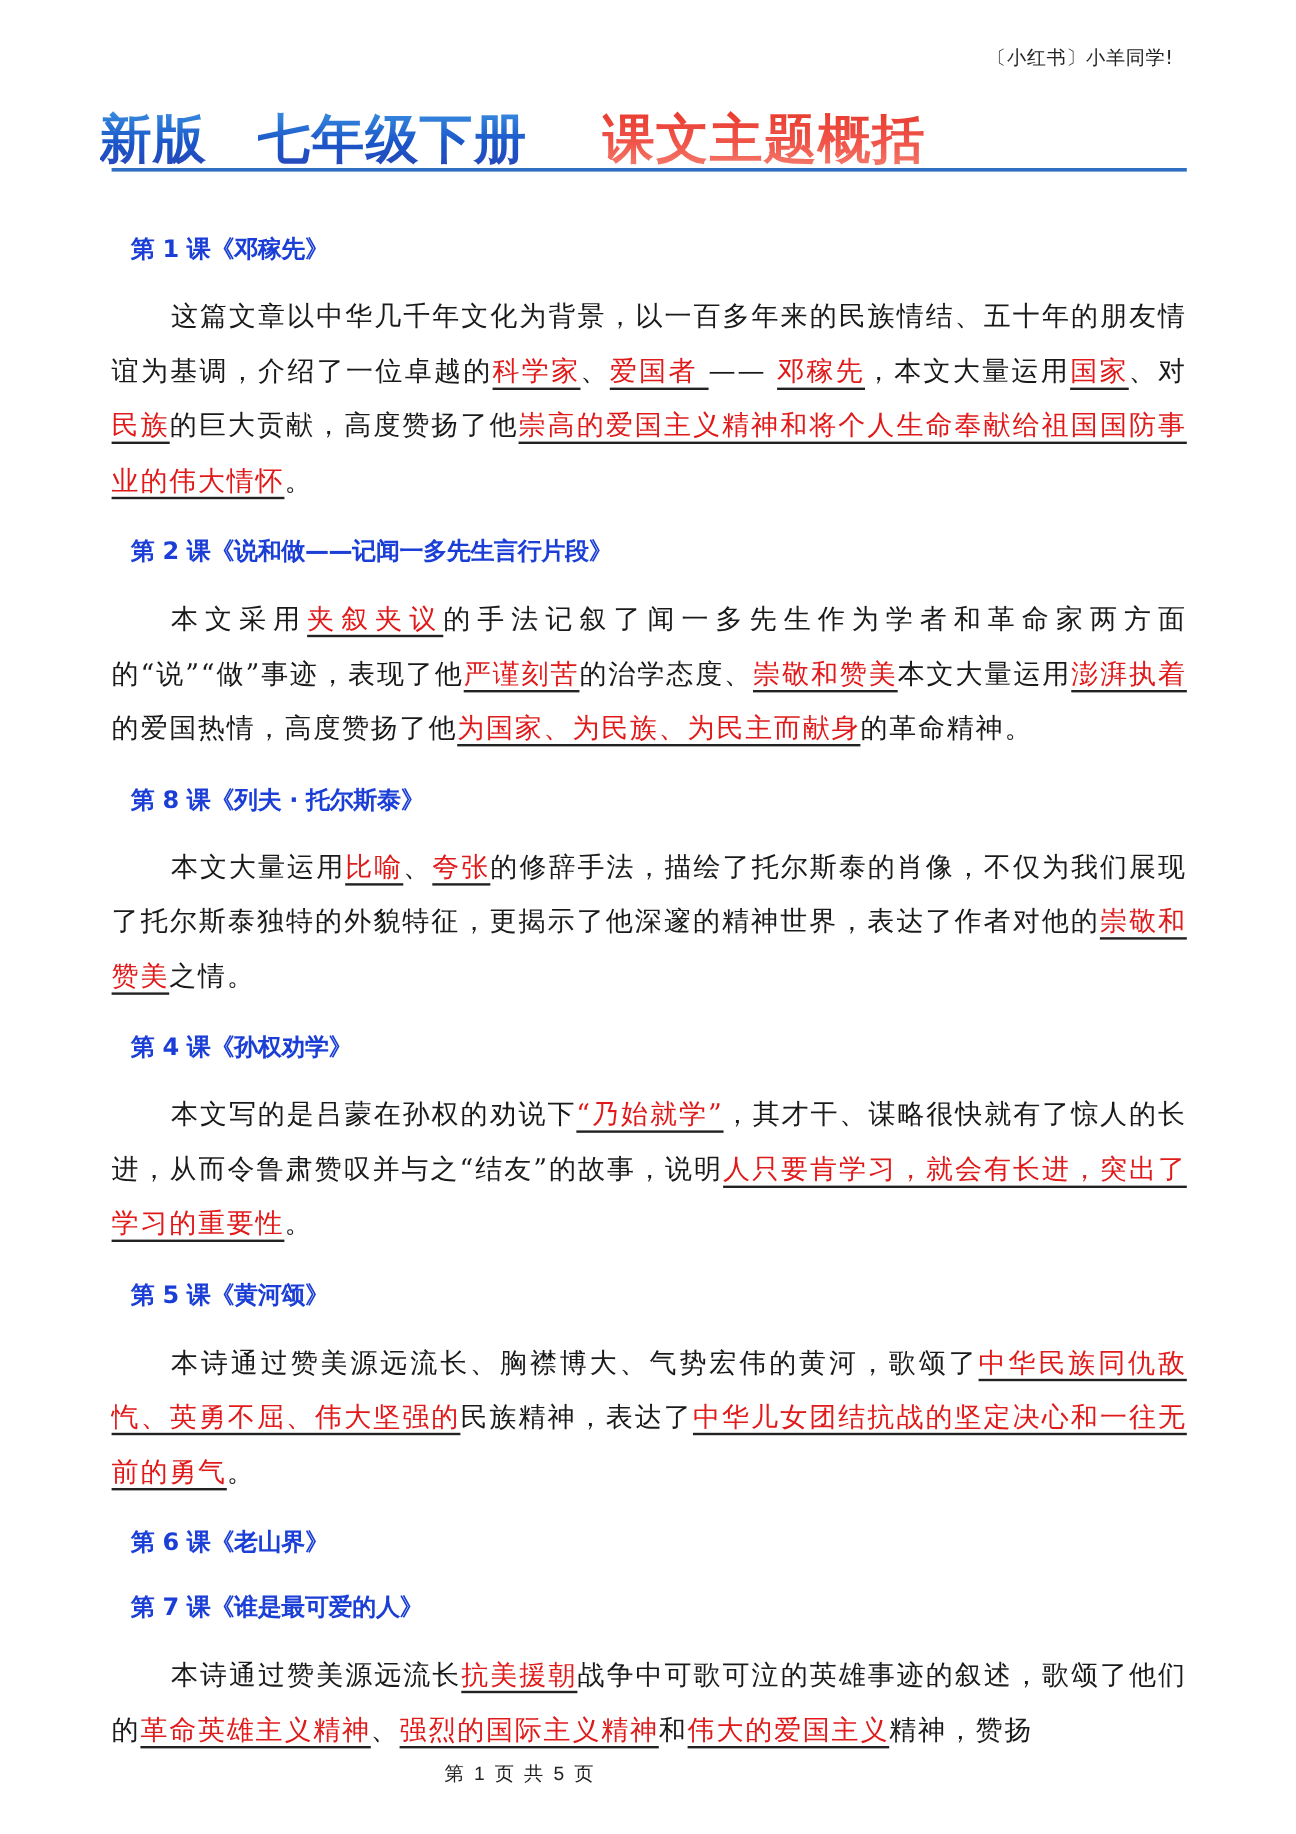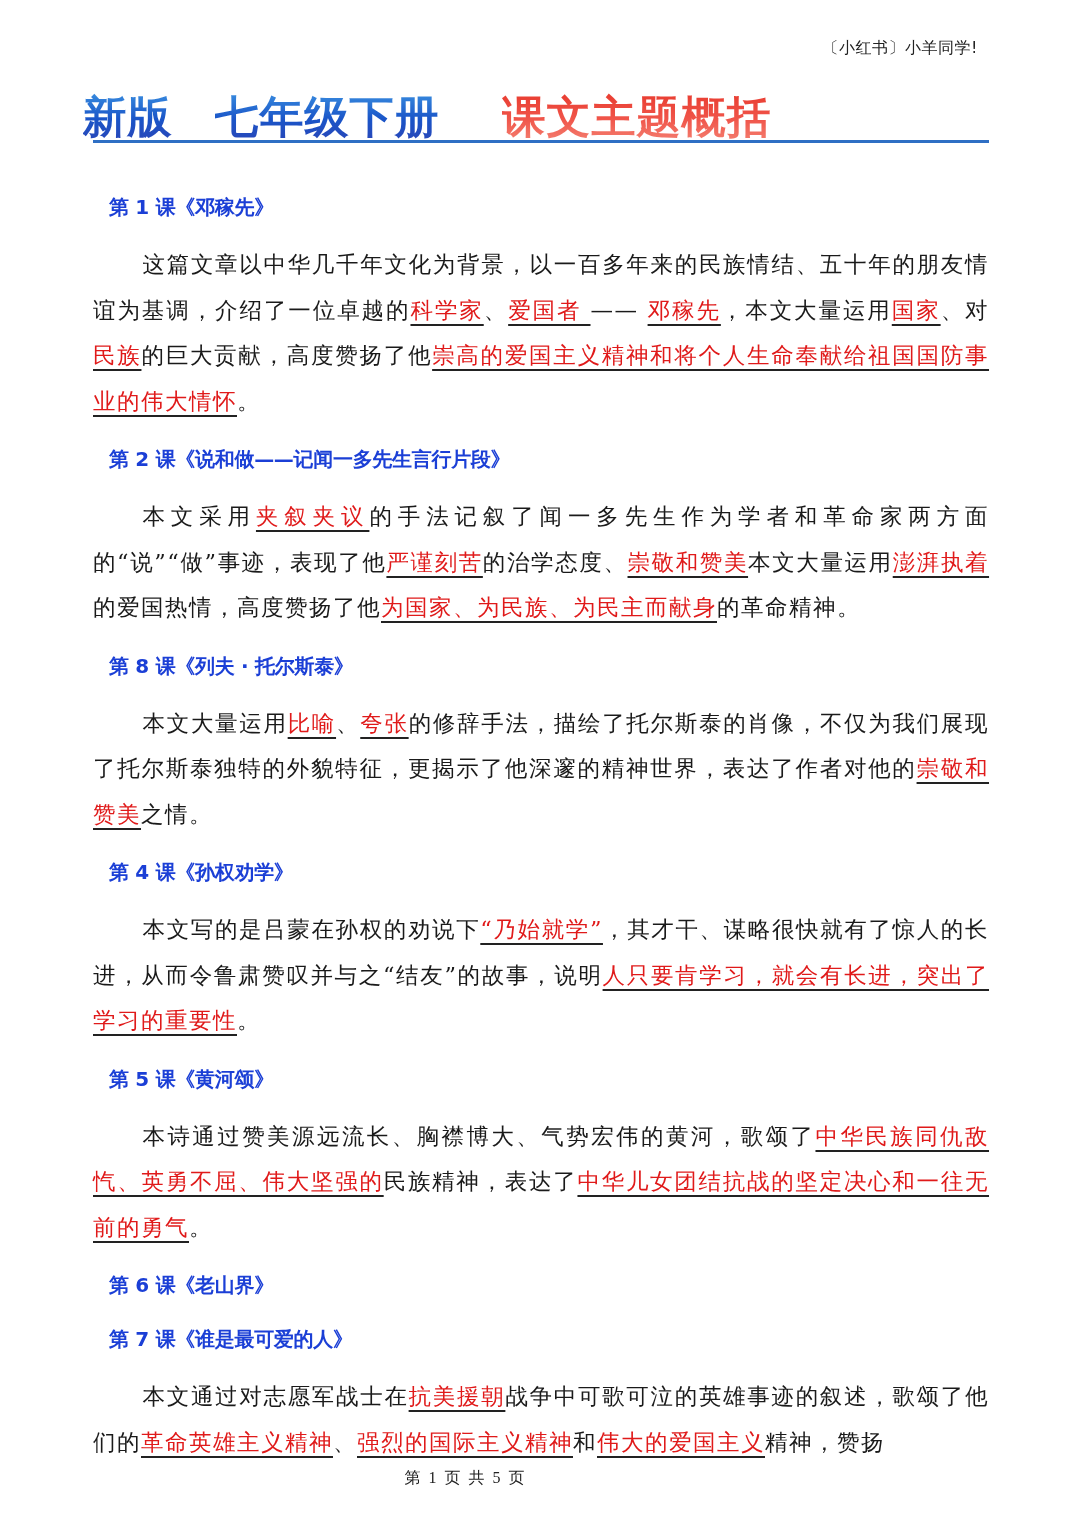--- a/index.html
+++ b/index.html
@@ -42,22 +42,22 @@
     font-size: 22.5px; line-height: 45.5px; margin: 0 0 4px 0;
     text-indent: 2.2em; text-align: justify; letter-spacing: 1.5px;
   }
   .hl {
     color: #e01a1a;
     text-decoration: underline; text-decoration-color: #222;
     text-decoration-thickness: 2px; text-underline-offset: 6px;
   }
   .footer {
     position: absolute; top: 1468px; left: 0; width: 865px; text-align: center;
-    font-family: Liberation Serif, serif;
-    font-size: 16px; color: #222; word-spacing: 4px; margin-left: 32px;
+    font-family: Liberation Sans, sans-serif;
+    font-size: 16px; color: #222; word-spacing: 4px;
   }
 </style>
 </head>
 <body>
 
 <div class="watermark">〔小红书〕小羊同学!</div>
 
 <div class="title">
   <span class="blue">新版</span><span class="gap1"></span><span class="blue">七年级下册</span><span class="gap2"></span><span class="red">课文主题概括</span>
 </div>
@@ -82,17 +82,17 @@
     </section>
     <section>
       <h2 class="lesson-heading">第 5 课《黄河颂》</h2>
       <p class="para"><span>本诗通过赞美源远流长、胸襟博大、气势宏伟的黄河，歌颂了</span><span class="hl">中华民族同仇敌忾、英勇不屈、伟大坚强的</span><span>民族精神，表达了</span><span class="hl">中华儿女团结抗战的坚定决心和一往无前的勇气</span><span>。</span></p>
     </section>
     <section>
       <h2 class="lesson-heading">第 6 课《老山界》</h2>
     </section>
     <section>
       <h2 class="lesson-heading">第 7 课《谁是最可爱的人》</h2>
-      <p class="para"><span>本文通过对志愿军战士在</span><span class="hl">抗美援朝</span><span>战争中可歌可泣的英雄事迹的叙述，歌颂了他们的</span><span class="hl">革命英雄主义精神</span><span>、</span><span class="hl">强烈的国际主义精神</span><span>和</span><span class="hl">伟大的爱国主义</span><span>精神，赞扬</span></p>
+      <p class="para"><span>本诗通过赞美源远流长</span><span class="hl">抗美援朝</span><span>战争中可歌可泣的英雄事迹的叙述，歌颂了他们的</span><span class="hl">革命英雄主义精神</span><span>、</span><span class="hl">强烈的国际主义精神</span><span>和</span><span class="hl">伟大的爱国主义</span><span>精神，赞扬</span></p>
     </section>
   </div>
 
 <div class="footer">第 1 页 共 5 页</div>
 
 </body></html>

